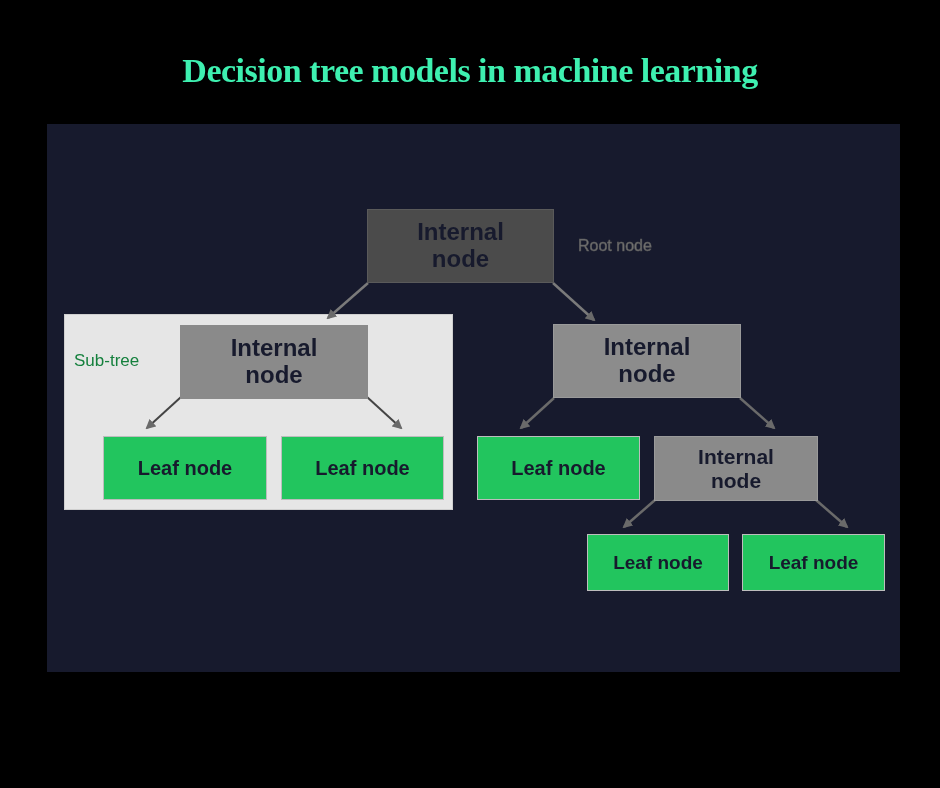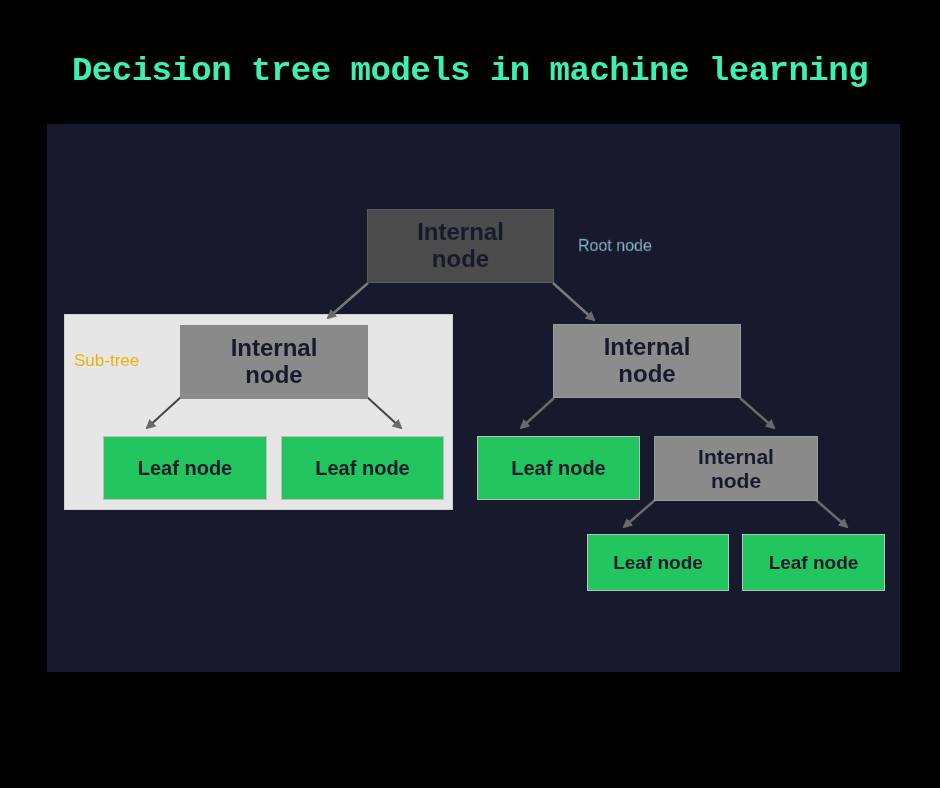--- a/index.html
+++ b/index.html
@@ -2,36 +2,36 @@
 <html><head>
 <meta charset="utf-8">
 <style>
   html, body { margin: 0; padding: 0; }
   body {
     width: 940px; height: 788px; background: #000000; position: relative; overflow: hidden;
     font-family: "Liberation Sans", sans-serif;
   }
   .title {
     position: absolute; left: 0; top: 52px; width: 940px; text-align: center;
-    color: #3ef0b0; font-family: Liberation Mono, monospace; font-weight: bold;
+    color: #3ef0b0; font-family: Liberation Serif, serif; font-weight: bold;
     font-size: 34px; letter-spacing: -0.5px;
   }
   .panel {
     position: absolute; left: 47px; top: 124px; width: 853px; height: 548px;
     background: #171a2d;
   }
   .subtree-box {
     position: absolute; left: 64px; top: 314px; width: 389px; height: 196px;
     background: #e6e6e6; border: 1px solid #cfcfcf; box-sizing: border-box;
   }
   .subtree-label {
-    position: absolute; left: 74px; top: 351px; font-size: 17px; color: #eab308; text-align: center;
+    position: absolute; left: 74px; top: 351px; font-size: 17px; color: #15803d; text-align: center;
   }
   .root-label {
-    position: absolute; left: 578px; top: 237px; font-size: 16px; color: #7dd3fc;
+    position: absolute; left: 578px; top: 237px; font-size: 16px; color: #737373;
     -webkit-text-stroke: 0.6px #5a5a5a;
   }
   .node {
     position: absolute; display: flex; align-items: center; justify-content: center;
     text-align: center; box-sizing: border-box; color: #171a2d; font-weight: bold;
     line-height: 1.12;
   }
   .node span { display: block; }
   .n-root { left: 367px; top: 209px; width: 187px; height: 74px; background: #4b4b4b; border: 1px solid #5a5a5a; font-size: 24px; }
   .n-sub-int { left: 180px; top: 325px; width: 188px; height: 74px; background: #8a8a8a; font-size: 24px; }

